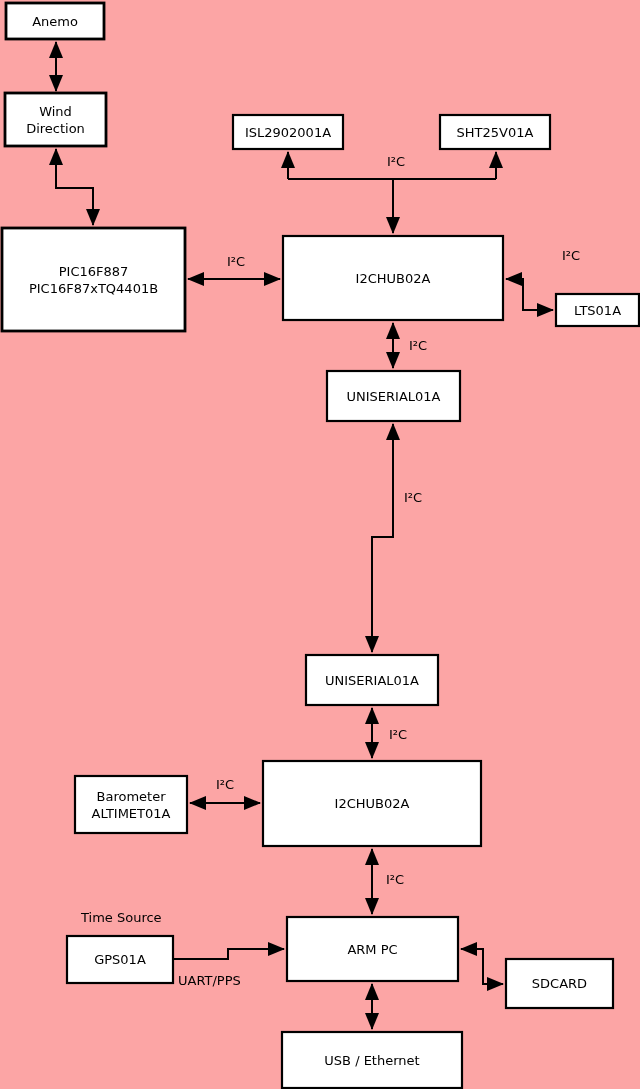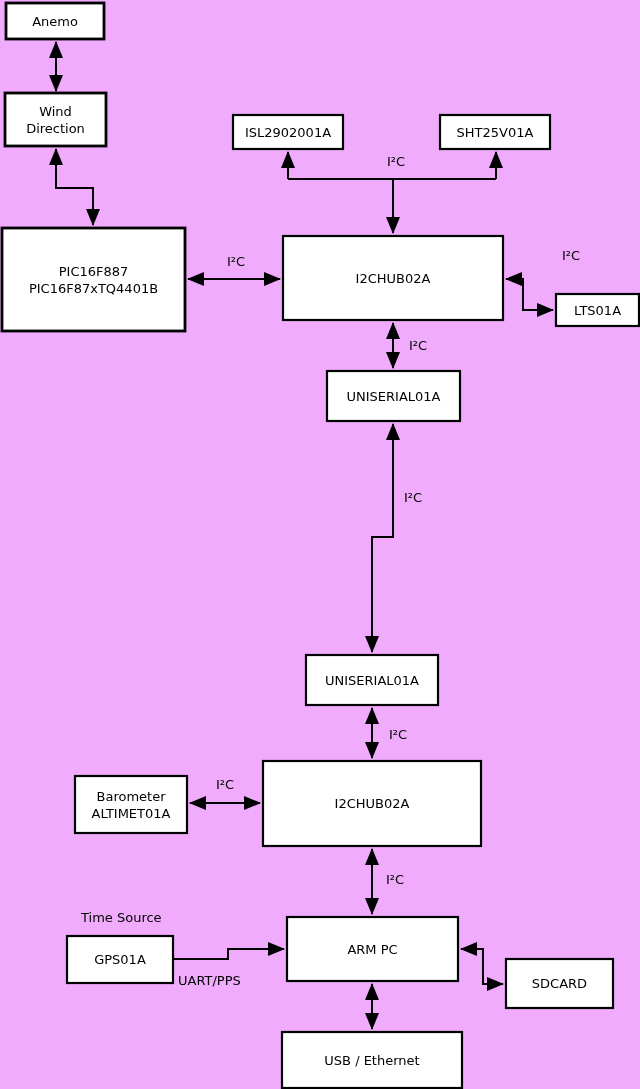--- a/index.html
+++ b/index.html
@@ -4,21 +4,21 @@
 <style>
   html, body {
     margin: 0;
     padding: 0;
     background: #ffffff;
   }
   .stage {
     position: relative;
     width: 640px;
     height: 1089px;
-    background: #f0abfc;
+    background: #fca5a5;
     overflow: hidden;
   }
   svg text {
     font-family: "DejaVu Sans", "Liberation Sans", sans-serif;
     font-size: 13px;
     fill: #000000;
   }
   .node rect {
     fill: #ffffff;
     stroke: #000000;

